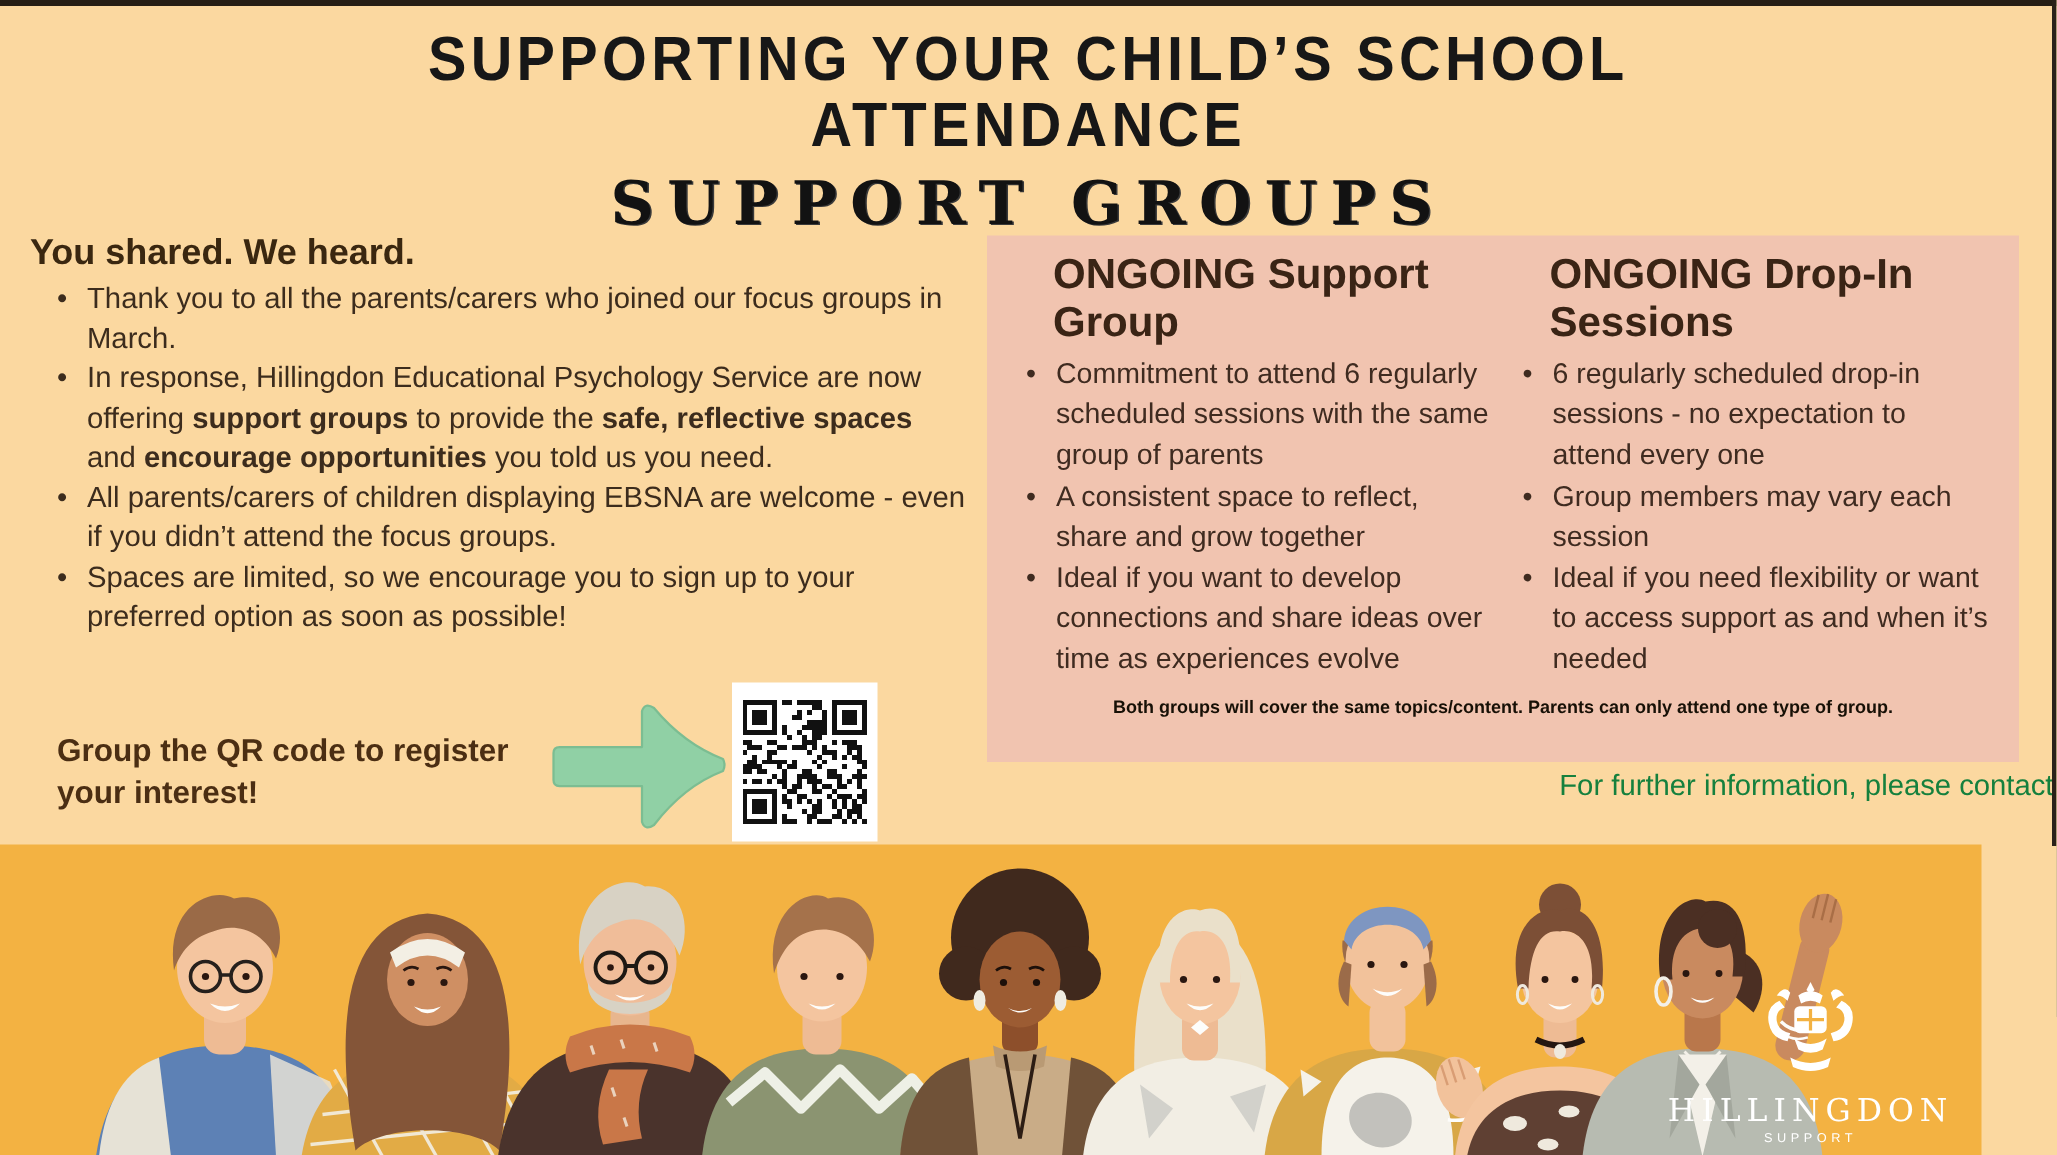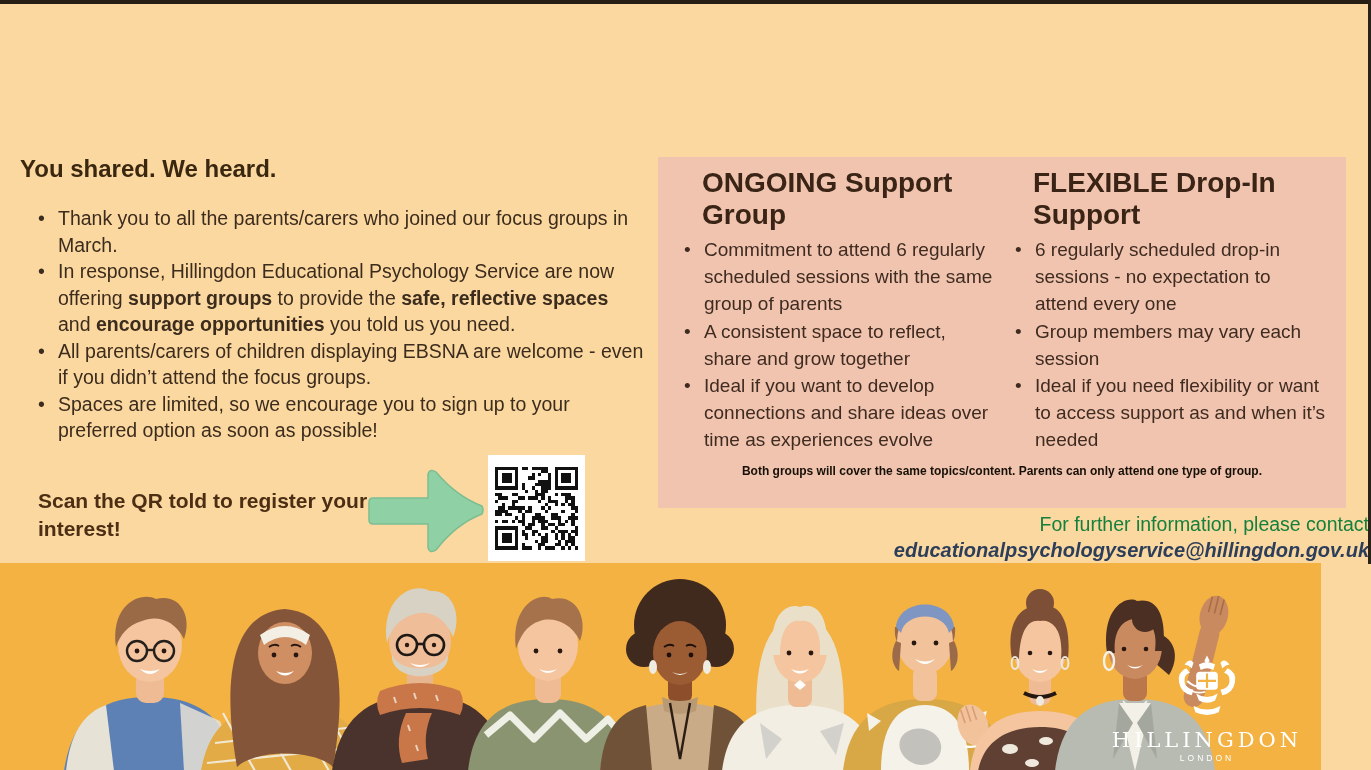--- a/index.html
+++ b/index.html
@@ -8,21 +8,21 @@
   .edge-top { position:absolute; top:0; left:0; width:100%; height:4px; background:#261e15; z-index:30; }
   .edge-right { position:absolute; top:0; right:0; width:3px; height:564px; background:#2a2119; z-index:30; }
 
   
   .titles { position:absolute; top:18px; left:0; width:100%; text-align:center; color:#171717; }
   .title-line { font-size:40px; font-weight:700; letter-spacing:3px; line-height:44px; transform:scale(.96,1.04); }
   .title-deco { margin-top:6px; font-family:"DejaVu Serif", serif; font-weight:bold; font-size:40px; letter-spacing:9px; color:#121212; text-shadow:1px 1px 0 #3a3a3a; }
 
   
   .intro { position:absolute; left:20px; top:155px; width:625px; color:#3c2c1d; }
-  .intro h2 { font-size:24px; font-weight:bold; color:#3a2710; margin-bottom:22px; }
+  .intro h2 { font-size:24px; font-weight:bold; color:#3a2710; margin-bottom:3px; }
   .intro ul { list-style:none; }
   .intro li { position:relative; padding-left:38px; font-size:19.5px; line-height:26.5px; }
   .intro li .dot, .fcol li .dot { position:absolute; left:18px; top:0; }
   .intro b, .fcol b { font-weight:bold; }
 
   
   .formats { position:absolute; left:658px; top:157px; width:688px; height:351px; background:#f1c4b0; padding:10px 12px 8px 12px; }
   .formats h2 { text-align:center; font-size:23px; font-weight:bold; color:#4a2c1a; margin-bottom:8px; }
   .fcols { display:flex; gap:14px; padding:0 8px; }
   .fcol { width:50%; color:#3f2b20; }
@@ -50,20 +50,25 @@
   .logo .lname { font-family:"DejaVu Serif", serif; font-size:21px; letter-spacing:4px; line-height:24px; }
   .logo .lsub { font-size:8.5px; letter-spacing:3px; line-height:12px; }
 </style>
 </head>
 <body>
 
 <div class="poster">
   <div class="edge-top"></div>
   <div class="edge-right"></div>
 
+  <header class="titles">
+    <div class="title-line">SUPPORTING YOUR CHILD’S SCHOOL</div>
+    <div class="title-line">ATTENDANCE</div>
+    <div class="title-deco">SUPPORT GROUPS</div>
+  </header>
 
   <section class="intro">
     <h2>You shared. We heard.</h2>
     <ul id="intro-list">
         <li><span class="dot">•</span><span>Thank you to all the parents/carers who joined our focus groups in March.</span></li>
         <li><span class="dot">•</span><span>In response, Hillingdon Educational Psychology Service are now offering </span><b>support groups</b><span> to provide the </span><b>safe, reflective spaces</b><span> and </span><b>encourage opportunities</b><span> you told us you need.</span></li>
         <li><span class="dot">•</span><span>All parents/carers of children displaying EBSNA are welcome - even if you didn’t attend the focus groups.</span></li>
         <li><span class="dot">•</span><span>Spaces are limited, so we encourage you to sign up to your preferred option as soon as possible!</span></li>
       </ul>
   </section>
@@ -72,32 +77,32 @@
     <div class="fcols" id="format-cols">
         <div class="fcol">
           <h3>ONGOING Support Group</h3>
           <ul>
             <li><span class="dot">•</span>Commitment to attend 6 regularly scheduled sessions with the same group of parents</li>
             <li><span class="dot">•</span>A consistent space to reflect, share and grow together</li>
             <li><span class="dot">•</span>Ideal if you want to develop connections and share ideas over time as experiences evolve</li>
           </ul>
         </div>
         <div class="fcol">
-          <h3>FLEXIBLE Drop-In Support</h3>
+          <h3>ONGOING Drop-In Sessions</h3>
           <ul>
             <li><span class="dot">•</span>6 regularly scheduled drop-in sessions - no expectation to attend every one</li>
             <li><span class="dot">•</span>Group members may vary each session</li>
             <li><span class="dot">•</span>Ideal if you need flexibility or want to access support as and when it’s needed</li>
           </ul>
         </div>
       </div>
     <div class="ffooter">Both groups will cover the same topics/content. Parents can only attend one type of group.</div>
   </section>
 
-  <div class="register">Scan the QR told to register your interest!</div>
+  <div class="register">Group the QR code to register your interest!</div>
 
   <div class="arrow-wrap">
     <svg width="120" height="104" viewBox="0 0 120 104">
       <path d="M5 40 H60 V16 Q62 10 68 14 Q88 38 114 48 Q116 52 114 56 Q88 66 68 92 Q62 96 60 90 V66 H5 Q1 66 1 62 V44 Q1 40 5 40 Z" fill="#90d0a5" stroke="#7cbd92" stroke-width="1.5" stroke-linejoin="round"></path>
     </svg>
   </div>
 
   <div class="qr-card">
     <svg id="qr-svg" width="83" height="92" viewBox="0 0 25 25" shape-rendering="crispEdges">
         <g fill="#111">
@@ -304,21 +309,20 @@
         <rect x="19" y="1" width="5" height="5" fill="#fff"></rect>
         <rect x="20" y="2" width="3" height="3" fill="#111"></rect>
         <rect x="0" y="18" width="7" height="7" fill="#111"></rect>
         <rect x="1" y="19" width="5" height="5" fill="#fff"></rect>
         <rect x="2" y="20" width="3" height="3" fill="#111"></rect>
       </svg>
   </div>
 
   <div class="contact">
     <div class="cline">For further information, please contact</div>
-    <a class="cemail">educationalpsychologyservice@hillingdon.gov.uk</a>
   </div>
 
   <div class="band">
     <svg class="people" width="1371" height="207" viewBox="0 0 1371 207">
 
       <g transform="translate(150,0)">
         <path d="M-86 208 C-78 152 -46 134 0 134 C46 134 78 152 86 208 Z" fill="#5d81b5"></path>
         <path d="M-84 208 C-80 170 -66 150 -44 142 L-36 208 Z" fill="#e6e2d6"></path>
         <path d="M30 140 L70 158 Q78 176 80 208 L34 208 Z" fill="#e6e2d6" opacity=".85"></path>
         <rect x="-14" y="106" width="28" height="34" rx="10" fill="#eebb94"></rect>
@@ -504,16 +508,16 @@
         <rect x="33" y="22" width="24" height="20" rx="4"></rect>
         <path d="M45 24 v16 M35 32 h20" stroke="#f3b242" stroke-width="2.4"></path>
         <path d="M33 46 q12 8 24 0 l-3 8 q-9 5 -18 0 Z"></path>
         <path d="M22 18 q-10 4 -8 16 q2 12 14 14 l2 -6 q-9 -2 -10 -9 q-1 -8 6 -10 Z"></path>
         <path d="M68 18 q10 4 8 16 q-2 12 -14 14 l-2 -6 q9 -2 10 -9 q1 -8 -6 -10 Z"></path>
         <path d="M20 14 q6 -8 10 -2 l-2 6 q-4 -4 -8 -4 Z"></path>
           <path d="M70 14 q-6 -8 -10 -2 l2 6 q4 -4 8 -4 Z"></path>
         <path d="M30 60 q15 8 30 0 l-2 7 q-13 6 -26 0 Z"></path>
       </svg>
       <div class="lname">HILLINGDON</div>
-      <div class="lsub">LONDON</div>
+      <div class="lsub">SUPPORT</div>
     </div>
   </div>
 </div>
 
 </body></html>

